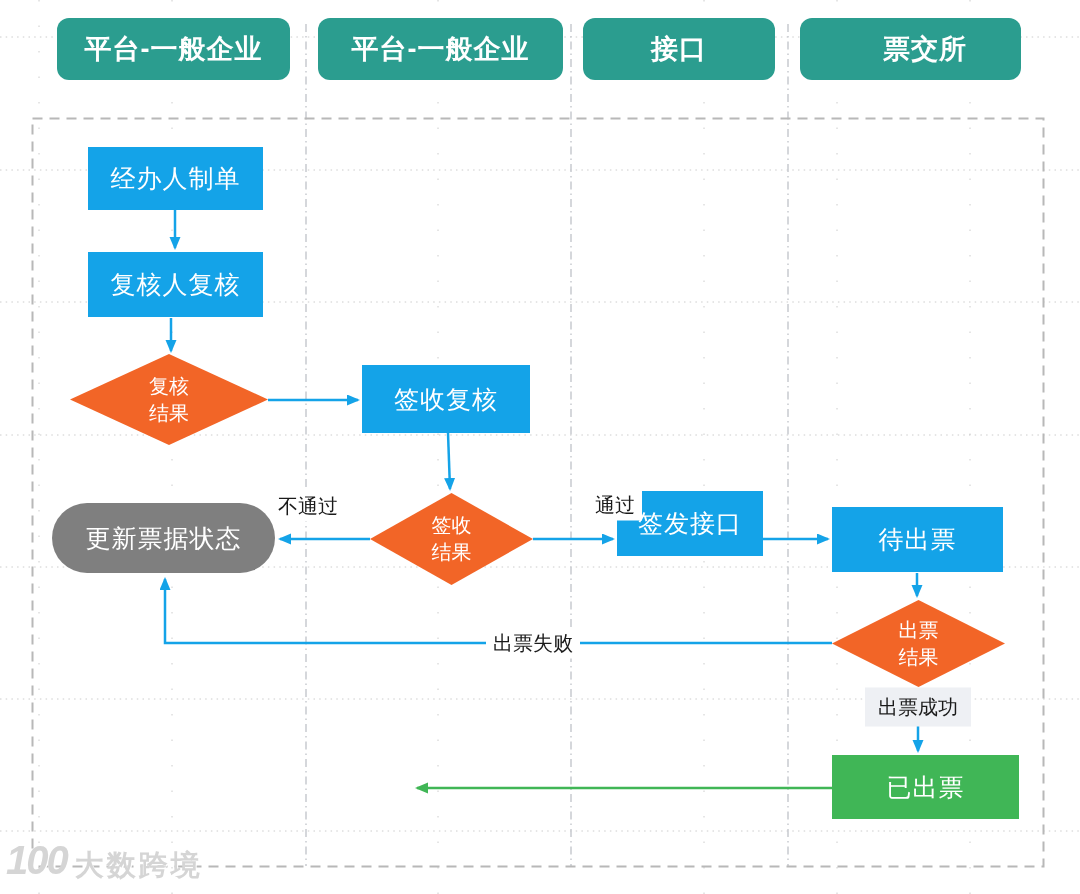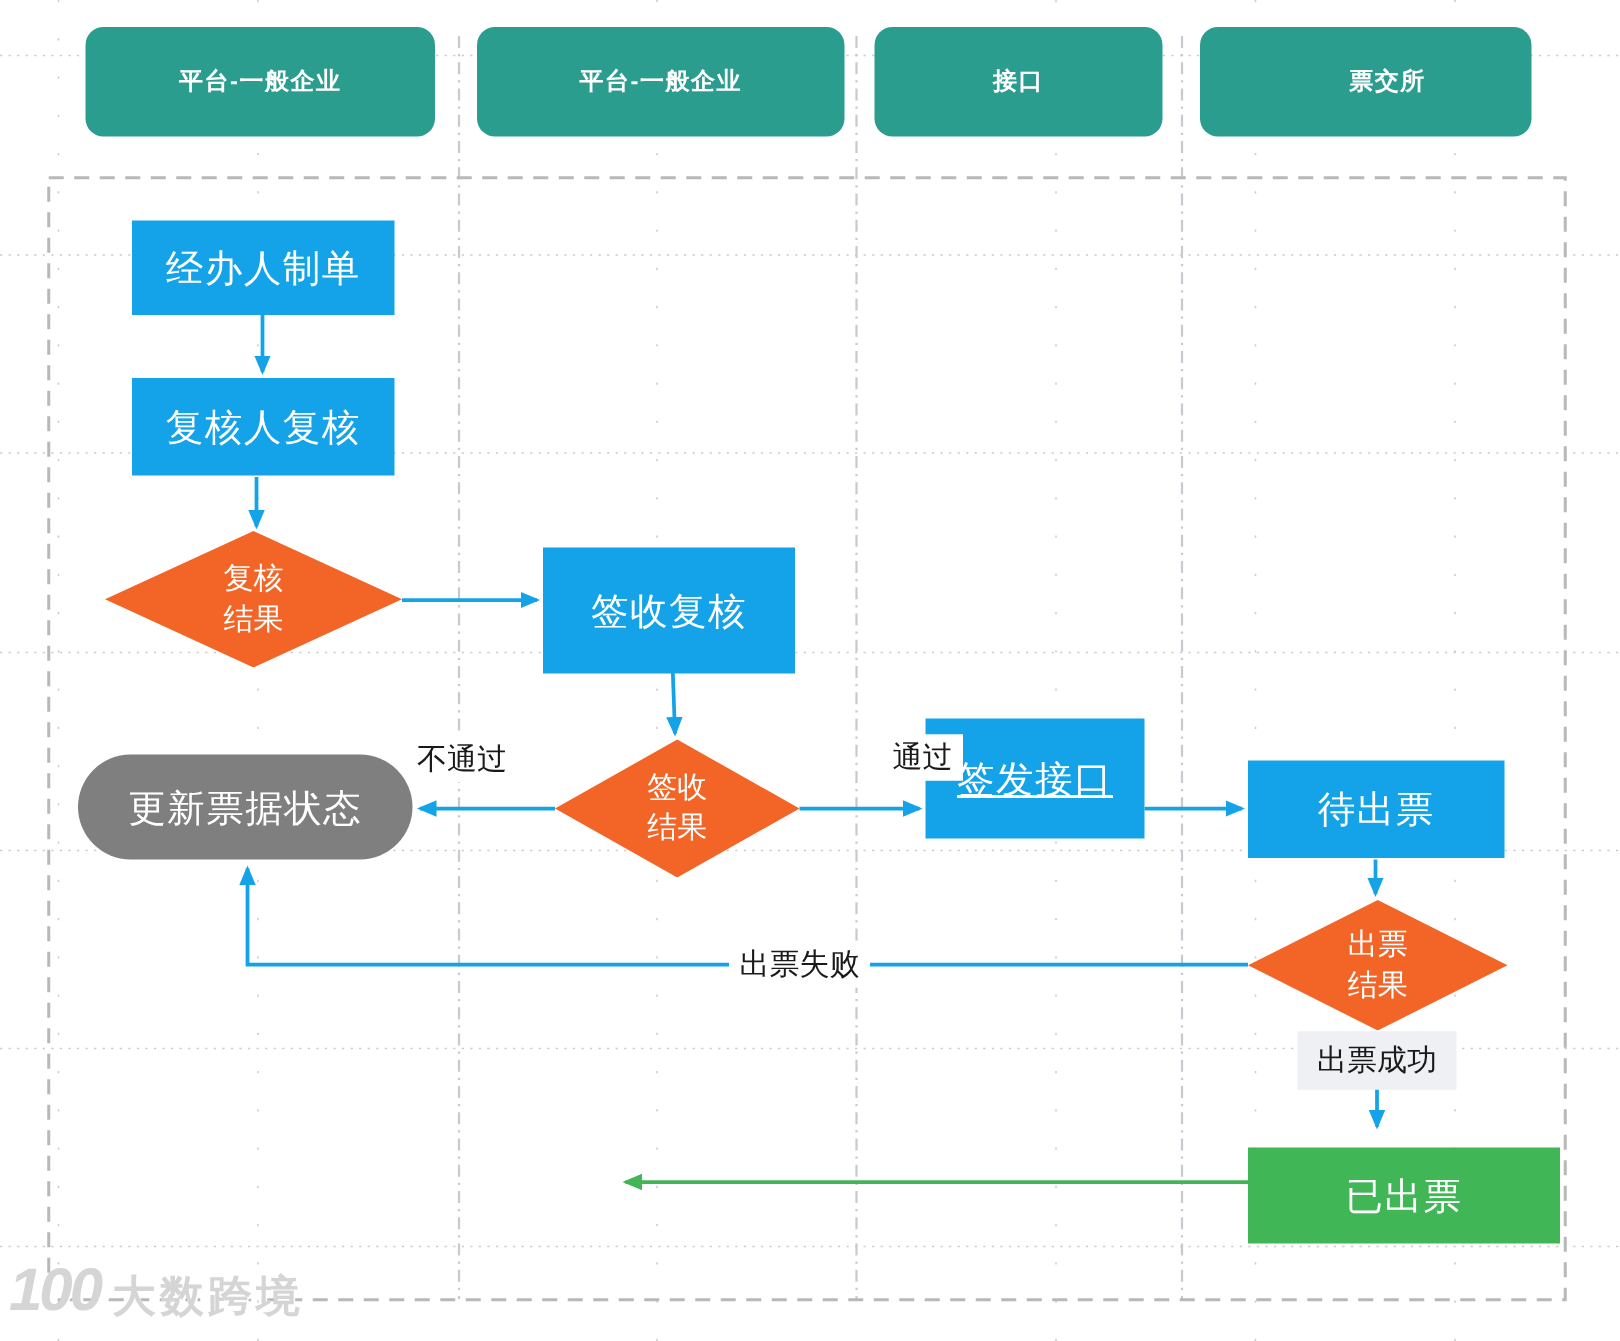--- a/index.html
+++ b/index.html
@@ -4,46 +4,46 @@
 <style>
   :root{
     --teal:#2b9d8f; --blue:#14a3e8; --orange:#f26527; --green:#40b656;
     --gray:#7f7f7f; --label-bg:#eef0f4; --grid:#cccccc; --sep:#c7cad0; --border:#b8b8b8;
   }
   html,body{margin:0;padding:0;background:#ffffff;}
   body{font-family:"Liberation Sans","DejaVu Sans",sans-serif;}
   .canvas{position:relative;width:1080px;height:894px;background:#fff;overflow:hidden;}
   .layer{position:absolute;left:0;top:0;}
 
-  .lane-header{position:absolute;height:73px;top:18px;background:var(--teal);
-    border-radius:12px;color:#fff;font-weight:bold;font-size:16px;
+  .lane-header{position:absolute;height:62px;top:18px;background:var(--teal);
+    border-radius:12px;color:#fff;font-weight:bold;font-size:27px;
     display:flex;align-items:center;justify-content:center;letter-spacing:1px;}
   #lane-1{left:57px;width:233px;}
   #lane-2{left:318px;width:245px;}
   #lane-3{left:583px;width:192px;}
   #lane-4{left:800px;width:192px;padding-left:29px;}
 
   .node{position:absolute;color:#fff;font-size:25px;display:flex;
     align-items:center;justify-content:center;text-align:center;letter-spacing:1px;}
   .process{background:var(--blue);}
   .success{background:var(--green);}
   .terminator{background:var(--gray);border-radius:35px;}
   .decision{background:var(--orange);font-size:20px;line-height:1.35;white-space:pre-line;
     clip-path:polygon(50% 0%,100% 50%,50% 100%,0% 50%);letter-spacing:0;}
 
   #n-create{left:88px;top:147px;width:175px;height:63px;}
   #n-review{left:88px;top:252px;width:175px;height:65px;}
   #n-review-result{left:70px;top:354px;width:198px;height:91px;}
-  #n-sign-review{left:362px;top:365px;width:168px;height:84px;}
+  #n-sign-review{left:362px;top:365px;width:168px;height:68px;}
   #n-end{left:52px;top:503px;width:223px;height:70px;}
   #n-sign-result{left:370px;top:493px;width:163px;height:92px;}
-  #n-issue-api{left:617px;top:479px;width:146px;height:80px;text-decoration:underline;}
+  #n-issue-api{left:617px;top:491px;width:146px;height:65px;}
   #n-await{left:832px;top:507px;width:171px;height:65px;}
   #n-issue-result{left:832px;top:600px;width:173px;height:87px;}
-  #n-issued{left:832px;top:755px;width:208px;height:64px;margin-top:10px;}
+  #n-issued{left:832px;top:755px;width:187px;height:64px;}
   #n-update{left:112px;top:753px;width:300px;height:65px;}
 
   .edge-label{position:absolute;transform:translate(-50%,-50%);font-size:20px;
     color:#1a1a1a;background:#fff;padding:2px 7px;white-space:nowrap;}
   #lbl-fail{left:308px;top:506px;}
   #lbl-pass{left:571px;top:505px;margin-left:44px;}
   #lbl-issue-fail{left:533px;top:643px;}
   #lbl-issue-success{left:918px;top:707px;background:var(--label-bg);padding:6px 13px;}
 
   .watermark{position:absolute;left:6px;top:840px;display:flex;align-items:flex-end;

